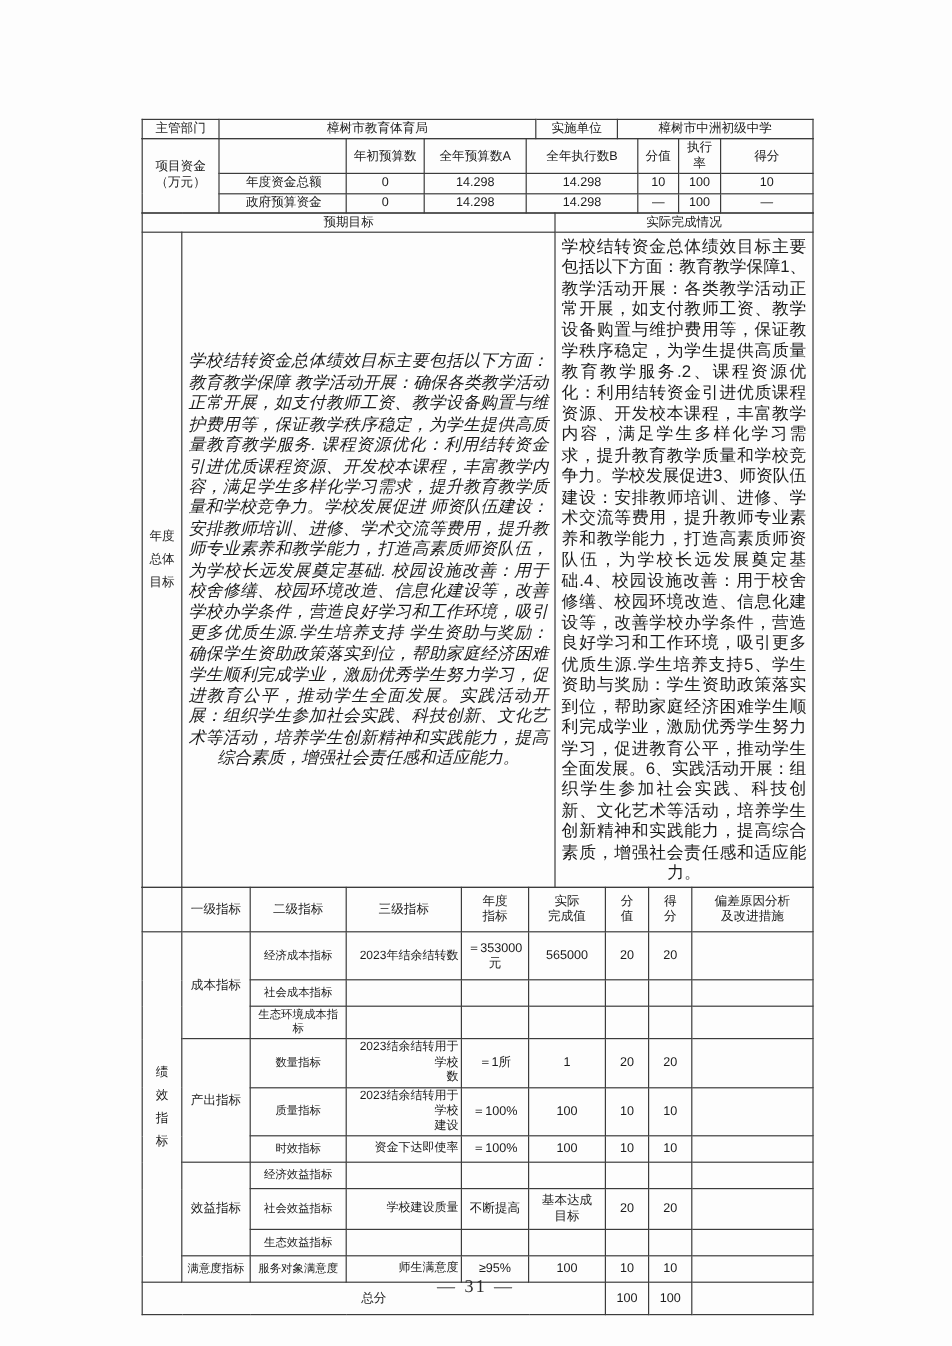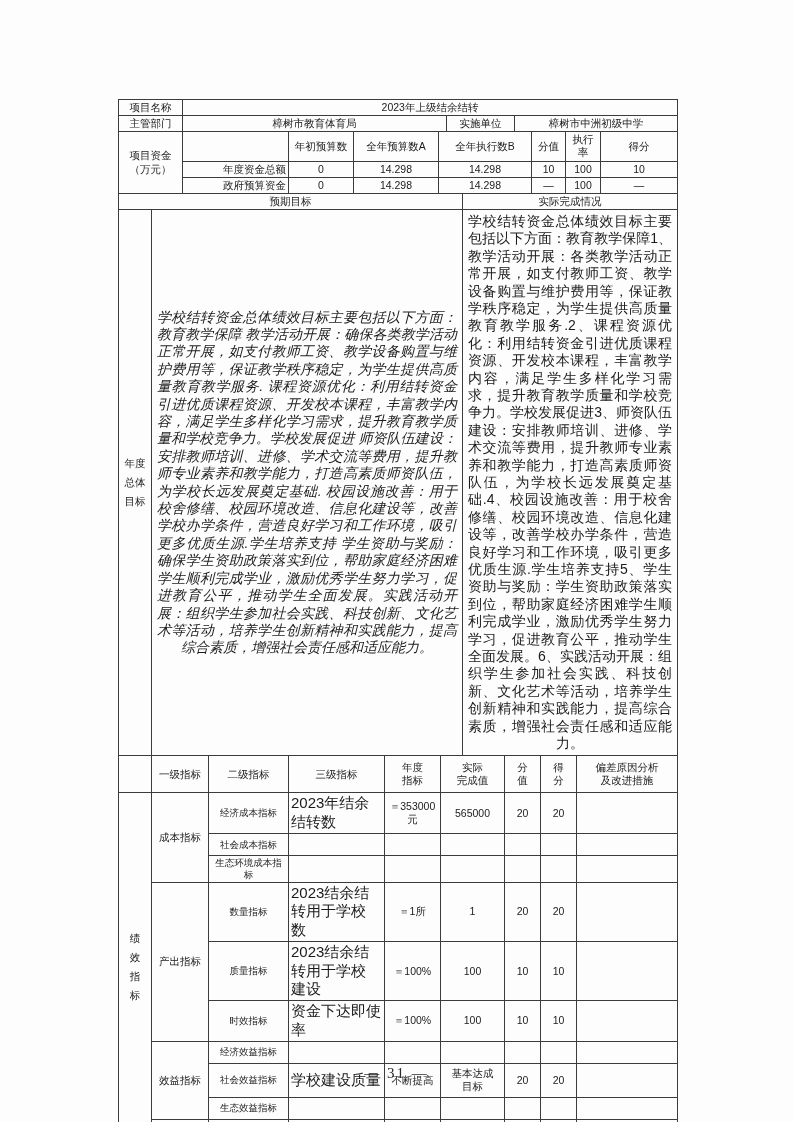--- a/index.html
+++ b/index.html
@@ -8,51 +8,47 @@
   .sheet { position: absolute; inset: 0; background: #fdfdfd; }
   .form { position: absolute; left: 118px; top: 100px; width: 559px; }
   table { border-collapse: collapse; table-layout: fixed; width: 559px; margin-top: -1px; }
   td { border: 1px solid #3c3c3c; font-size: 10.5px; line-height: 1.25; text-align: center;
        vertical-align: middle; padding: 1px 2px; white-space: pre-line; overflow: hidden; }
   .title-cell { font-family: "Liberation Serif", serif; font-weight: bold; font-size: 21px;
                 letter-spacing: 5px; height: 30px; }
   .subtitle-cell { font-size: 9px; height: 18px; letter-spacing: 1px; }
   .h15 { height: 15px; } .h18 { height: 18px; }
   .lab { font-size: 10.5px; }
-  .leftal { text-align: right; padding-left: 4px; }
+  .leftal { text-align: center; padding-left: 4px; }
   .goal-body { height: 340px; }
   .para { text-align: justify; text-align-last: center; font-size: 14px; line-height: 17.4px;
           padding: 3px 5px; white-space: normal; }
   .vmid { vertical-align: middle; font-style: italic; } .vtop { vertical-align: top; }
   .ind-head td { height: 37px; font-size: 10.5px; }
   .l2cell { font-size: 9.5px; margin-left: 32px; }
-  .l3cell { font-size: 15px; text-align: left; }
+  .l3cell { font-size: 10px; text-align: right; }
   .side-label { font-size: 10.5px; line-height: 19px; letter-spacing: 0; }
   .pagenum { position: absolute; left: 0; right: 0; top: 1065px; text-align: center;
              font-family: "Liberation Serif", serif; font-size: 15px; color: #2a2a2a; letter-spacing: 2px; }
 </style>
 </head>
 <body>
 
 <div class="sheet">
   <div class="form">
 
 
     <table>
       <colgroup>
         <col style="width:64px">
           <col style="width:264px">
           <col style="width:68px">
           <col style="width:163px">
       </colgroup>
       <tbody>
-          <tr class="h15">
-        <td class="lab">项目名称</td>
-        <td colspan="3">2023年上级结余结转</td>
-      </tr>
       <tr class="h15">
         <td class="lab">主管部门</td>
         <td>樟树市教育体育局</td>
         <td class="lab">实施单位</td>
         <td>樟树市中洲初级中学</td>
       </tr>
     </tbody>
       </table>
 
     <table>

